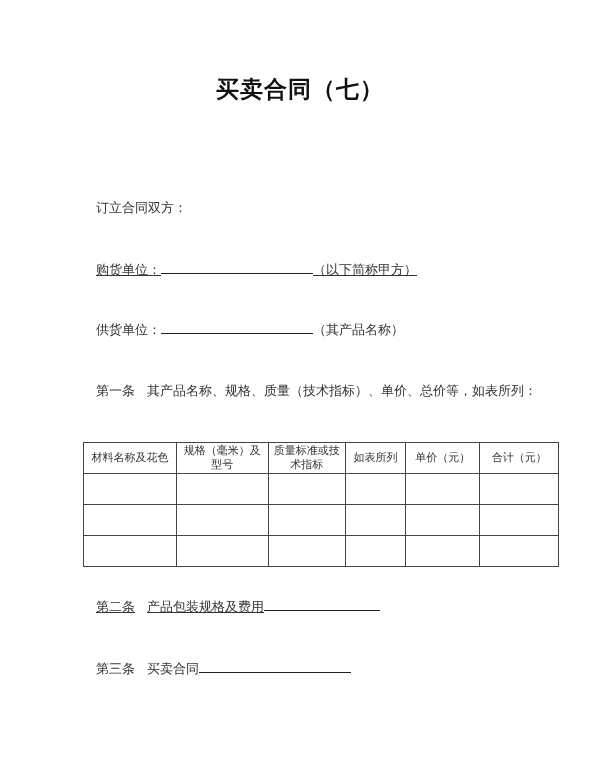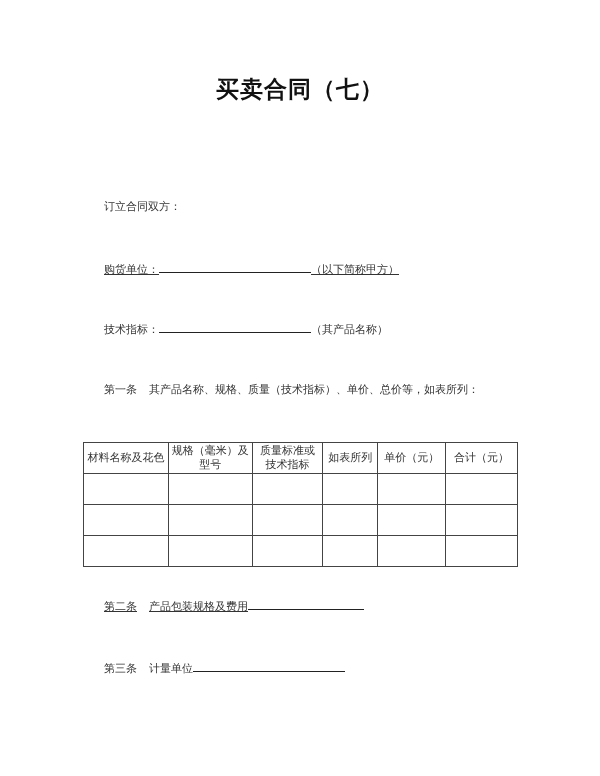--- a/index.html
+++ b/index.html
@@ -1,43 +1,43 @@
 <!DOCTYPE html>
 <html><head>
 <meta charset="utf-8">
 <style>
   html, body { margin:0; padding:0; background:#ffffff; }
   body { width:600px; height:776px; position:relative; overflow:hidden;
          font-family: "DejaVu Serif", "Liberation Serif", serif; color:#222; }
   .title { position:absolute; left:0; width:600px; top:74px; text-align:center;
            font-family: Liberation Mono, monospace;
            font-size:23px; font-weight:bold; color:#111; letter-spacing:1px; }
-  .line { position:absolute; left:104px; font-size:11px; color:#333; white-space:nowrap;text-align:center; }
+  .line { position:absolute; left:96px; font-size:13px; color:#333; white-space:nowrap;text-align:center; }
   .blank { display:inline-block; border-bottom:1px solid #222; height:11px; vertical-align:baseline; }
   .gap { display:inline-block; width:12px; }
-  table.spec { position:absolute; left:83px; top:442px; width:435px; border-collapse:collapse;
+  table.spec { position:absolute; left:83px; top:442px; width:476px; border-collapse:collapse;
                font-size:11px; color:#333; }
   table.spec th, table.spec td { border:1px solid #444; padding:0 2px; text-align:center;
                font-weight:normal; line-height:14px; }
   table.spec th { height:30px; }
   table.spec td { height:30px; }
 </style>
 </head>
 <body>
 
 <div class="title">买卖合同（七）</div>
 
 <div class="line" style="top:199px;">订立合同双方：</div>
 
 <div class="line" style="top:261px;text-decoration:underline;">
   <span>购货单位：</span><span class="blank" style="width:152px;"></span><span>（以下简称甲方）</span>
 </div>
 
 <div class="line" style="top:321px;">
-  <span>技术指标：</span><span class="blank" style="width:152px;"></span><span>（其产品名称）</span>
+  <span>供货单位：</span><span class="blank" style="width:152px;"></span><span>（其产品名称）</span>
 </div>
 
 <div class="line" style="top:382px;">
   <span>第一条</span><span class="gap"></span><span>其产品名称、规格、质量（技术指标）、单价、总价等，如表所列：</span>
 </div>
 
 <table class="spec">
   <colgroup>
     <col style="width:85px">
       <col style="width:84px">
@@ -82,14 +82,14 @@
       <td></td>
     </tr>
   </tbody>
 </table>
 
 <div class="line" style="top:598px;text-decoration:underline;">
   <span>第二条</span><span class="gap"></span><span>产品包装规格及费用</span><span class="blank" style="width:116px;"></span>
 </div>
 
 <div class="line" style="top:660px;">
-  <span>第三条</span><span class="gap"></span><span>计量单位</span><span class="blank" style="width:152px;"></span>
+  <span>第三条</span><span class="gap"></span><span>买卖合同</span><span class="blank" style="width:152px;"></span>
 </div>
 
 </body></html>

